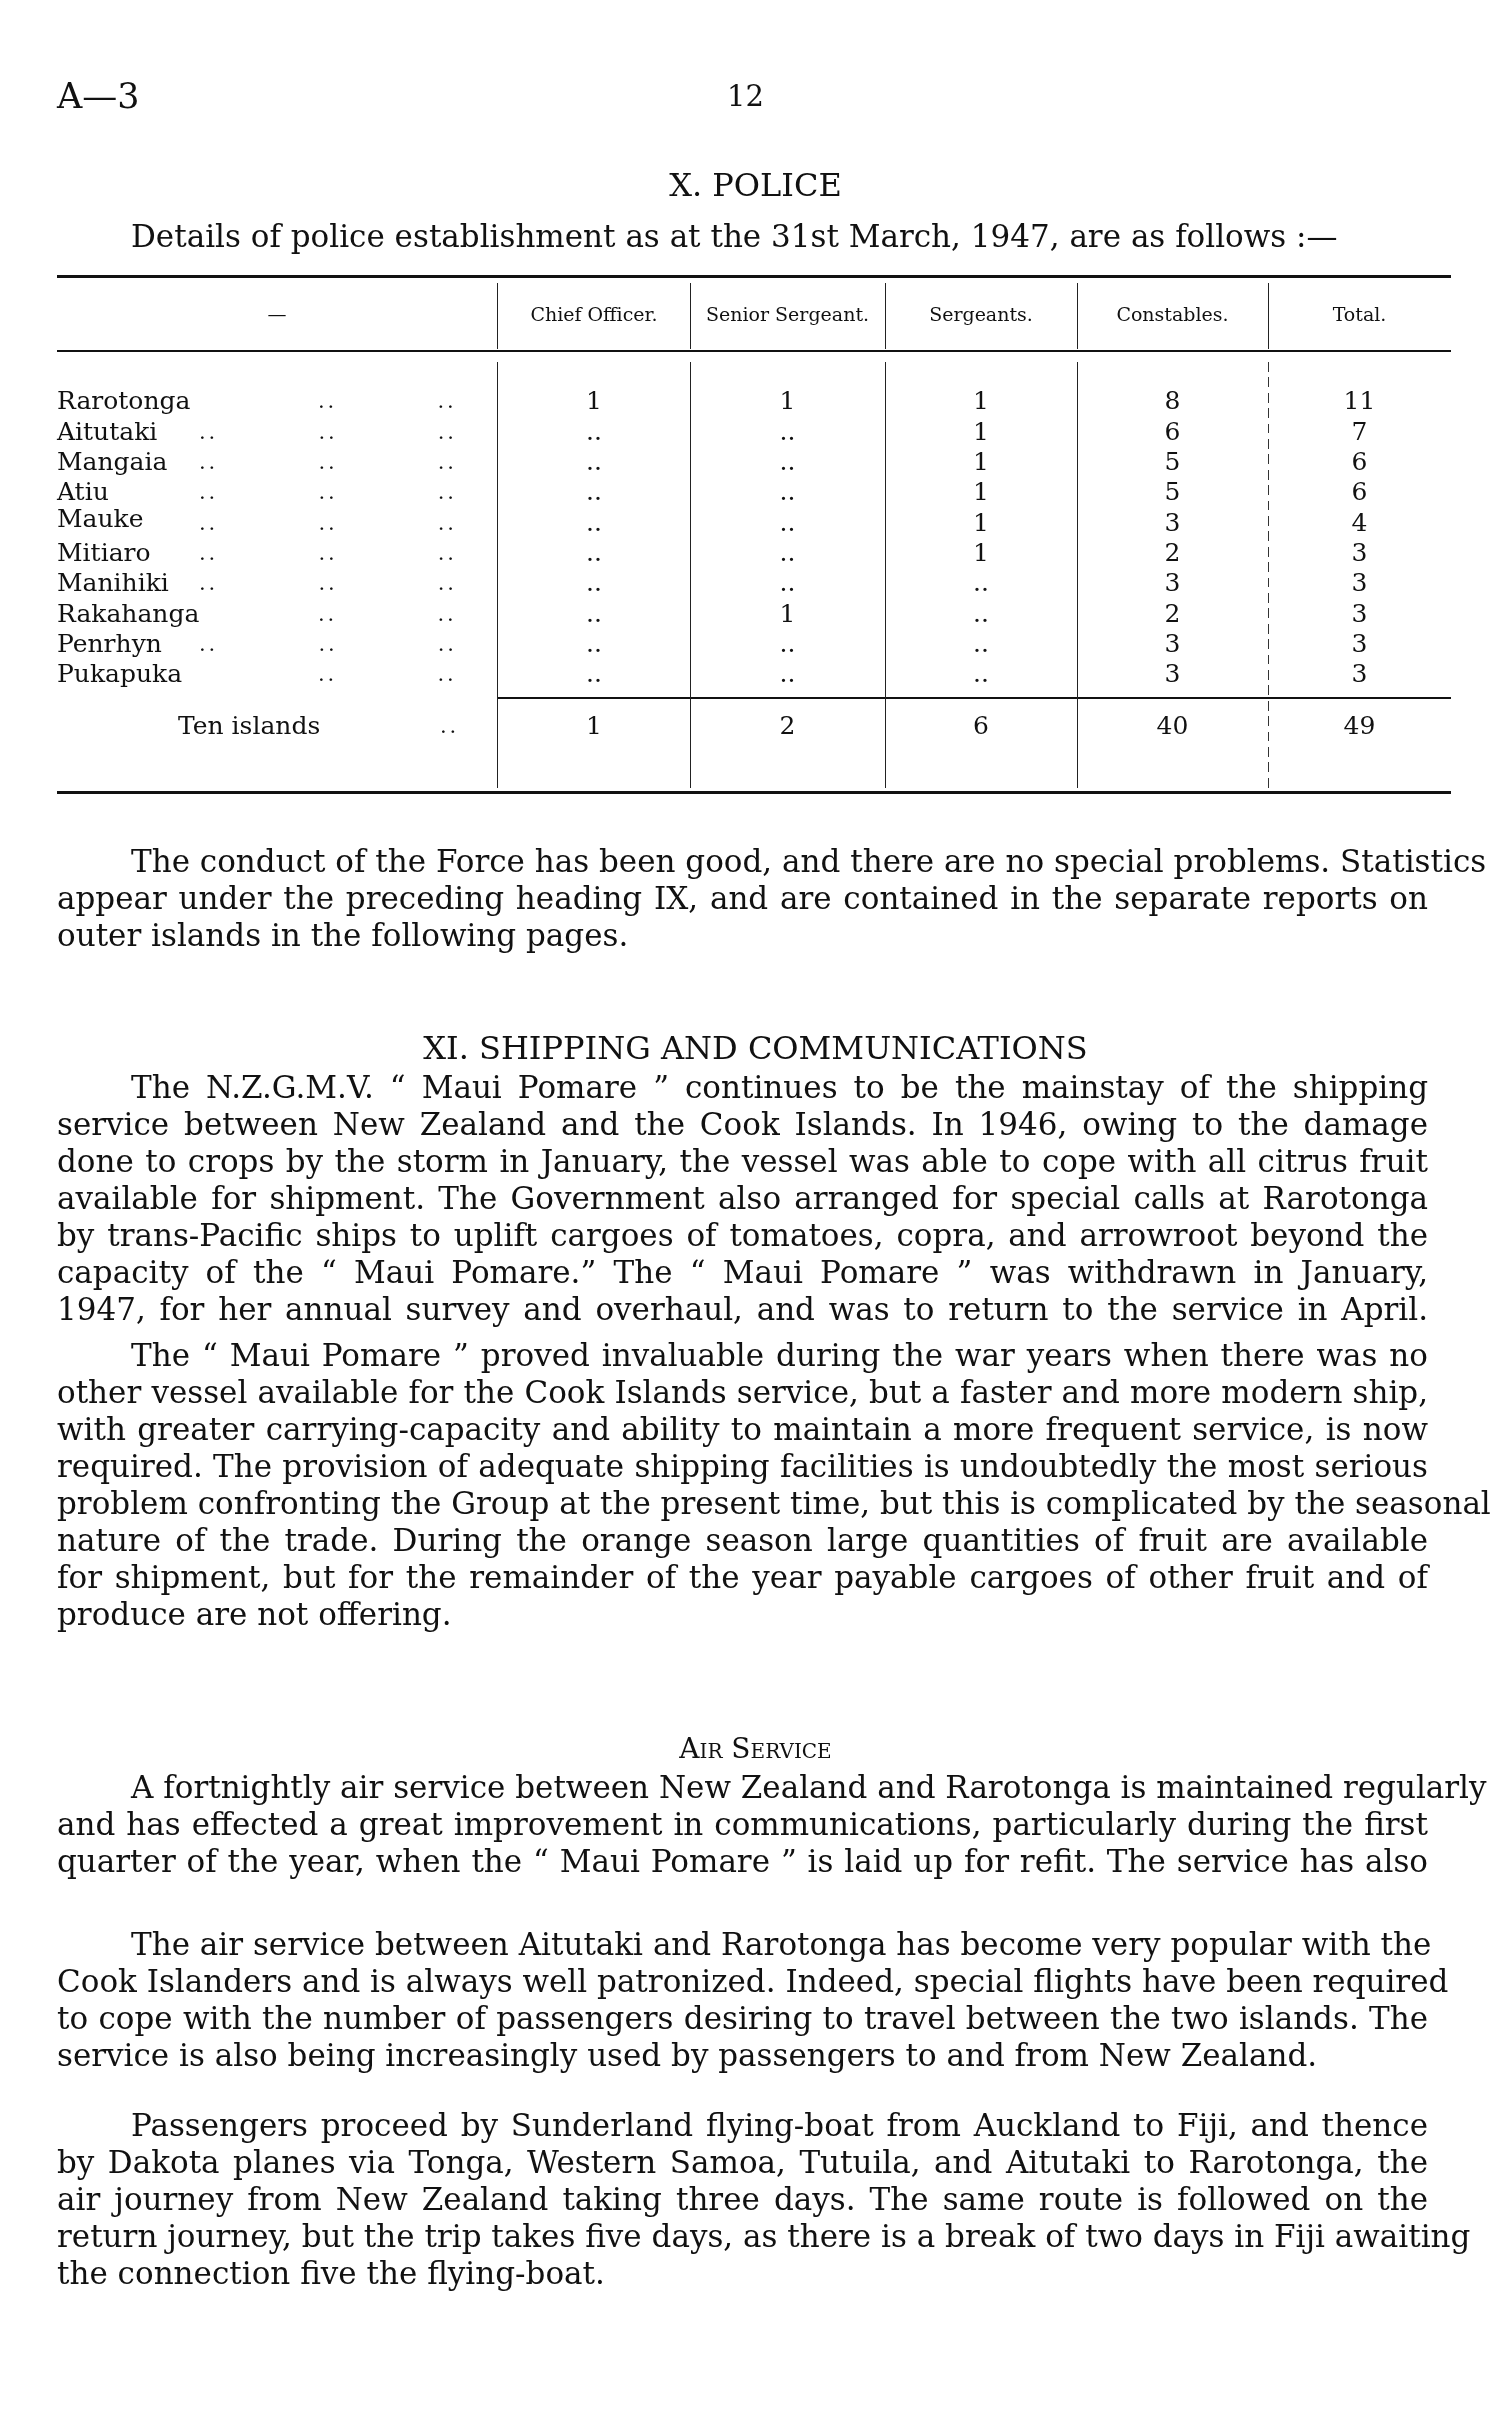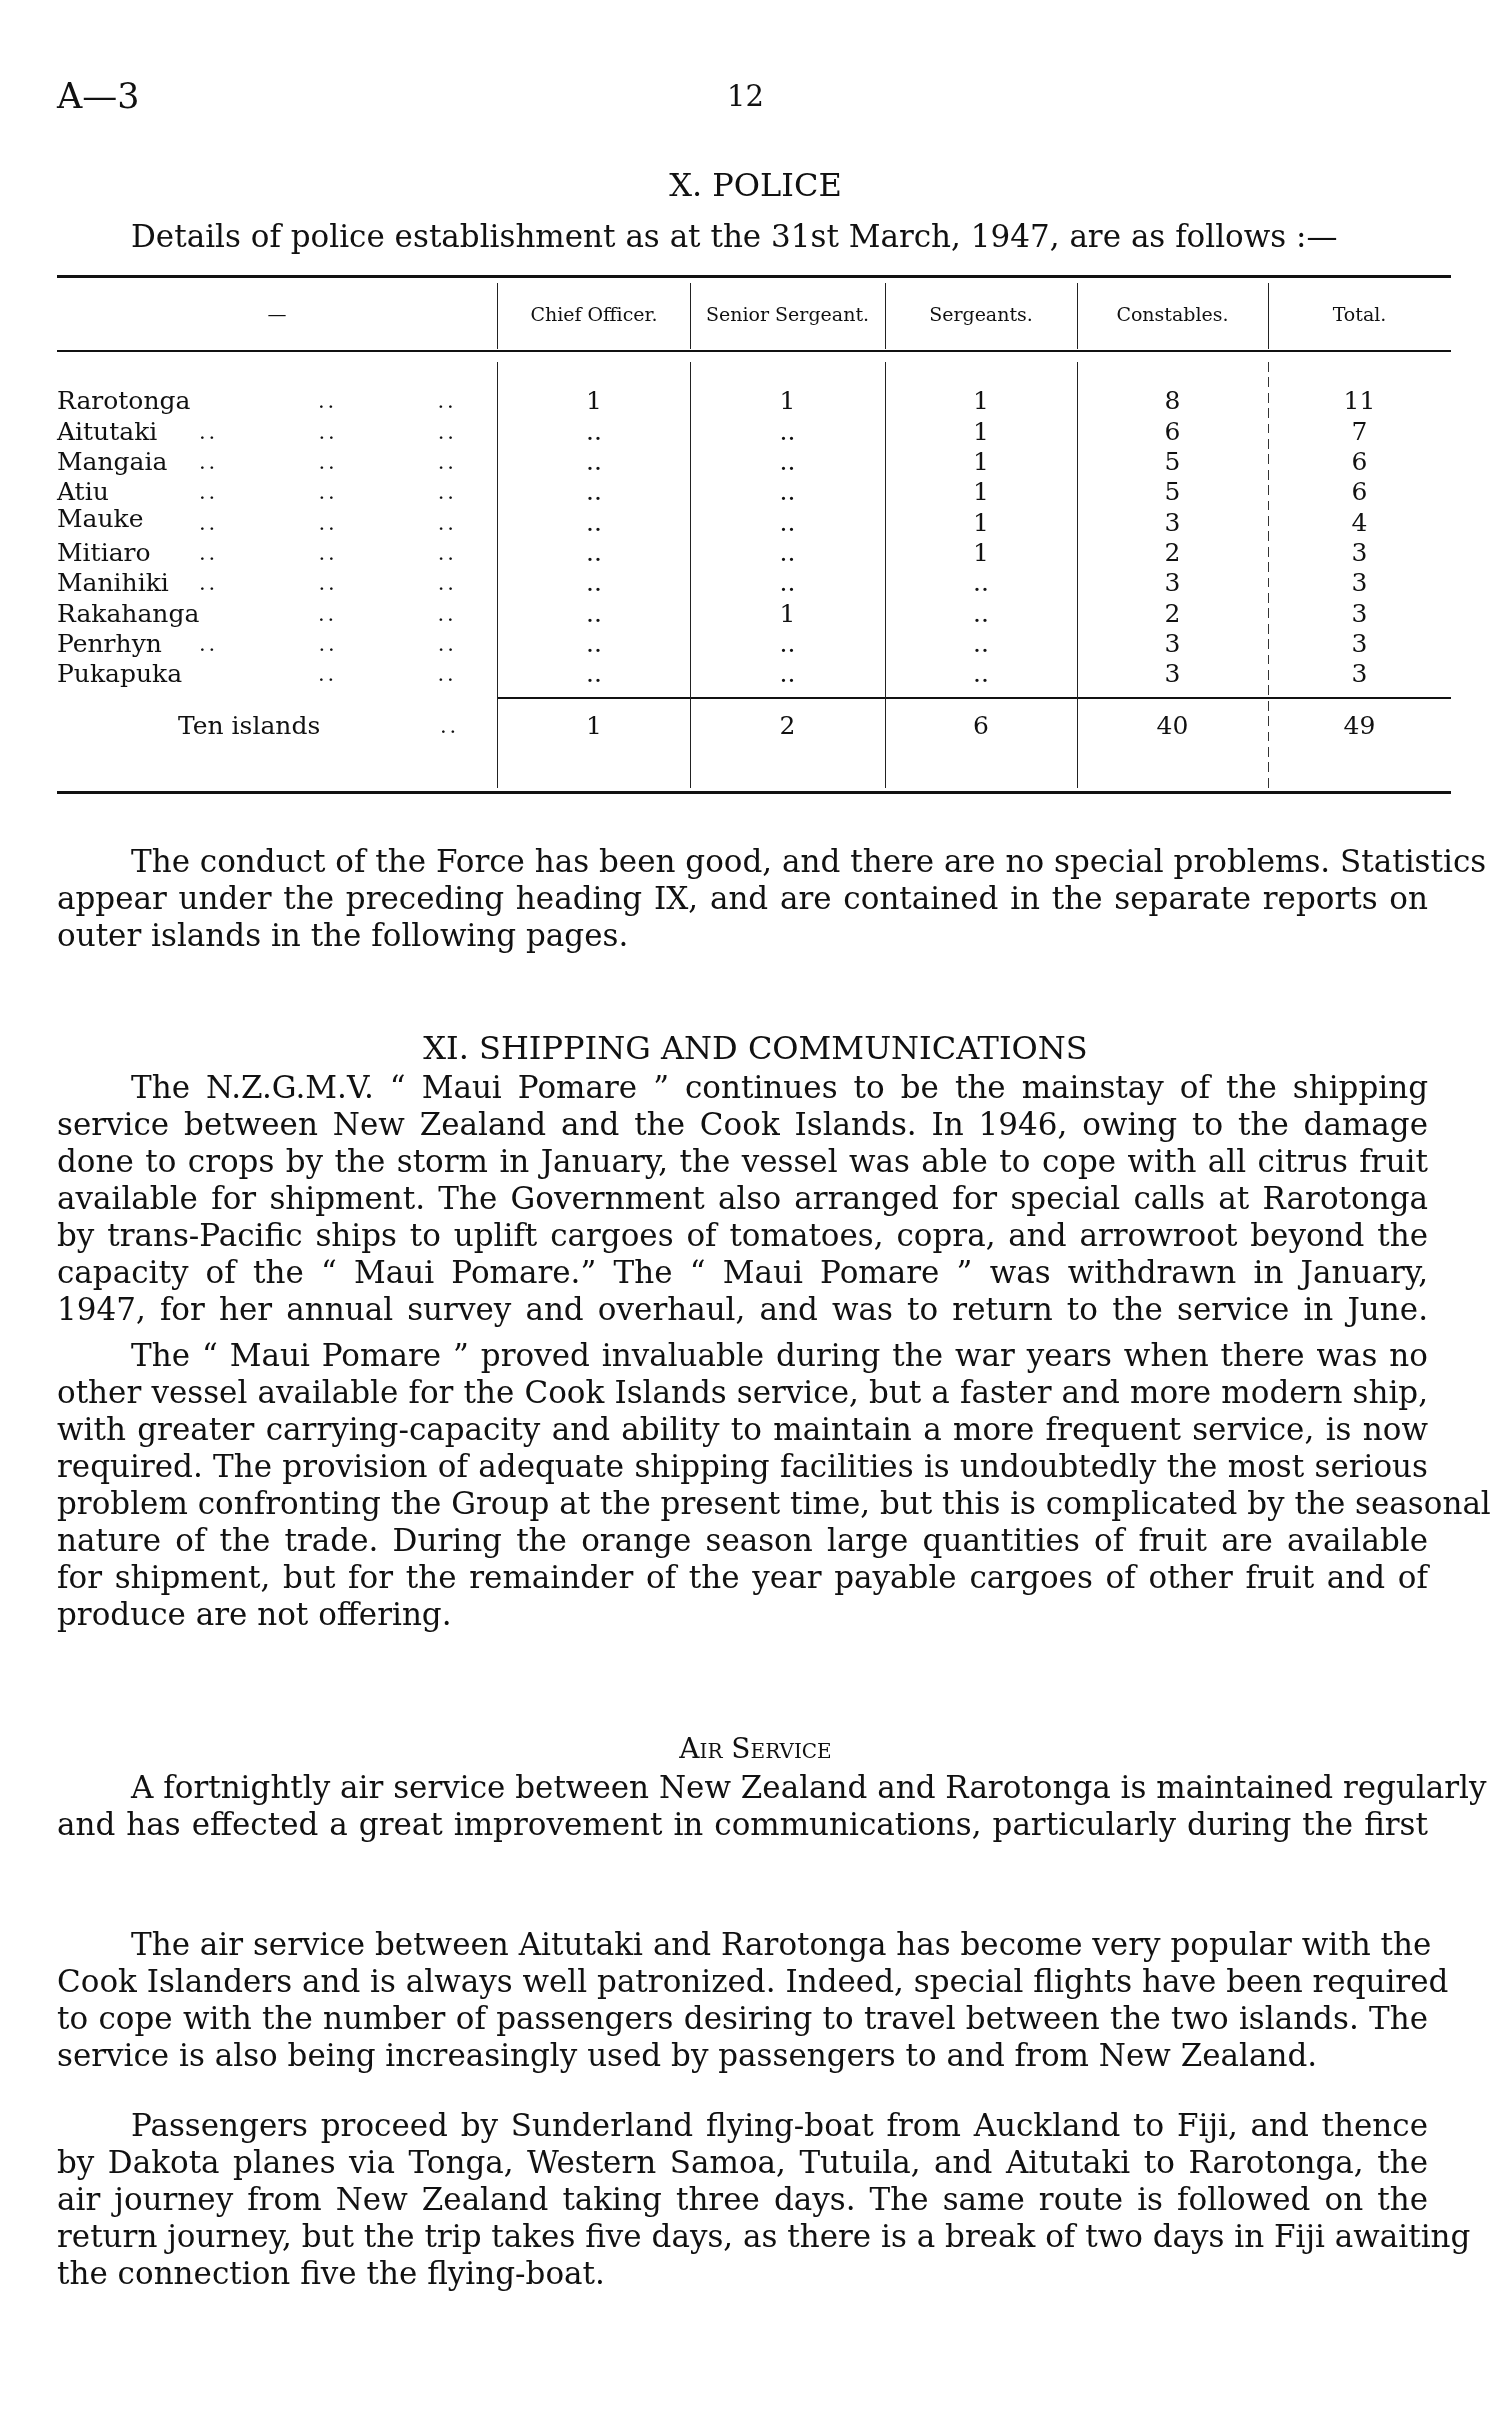--- a/index.html
+++ b/index.html
@@ -167,39 +167,40 @@
 
 <div class="abs h1" style="top:1029px;">XI. SHIPPING AND COMMUNICATIONS</div>
 
 <div class="para" style="top:1069px;">
   <span class="line indent">The N.Z.G.M.V. “ Maui Pomare ” continues to be the mainstay of the shipping</span>
   <span class="line">service between New Zealand and the Cook Islands.  In 1946, owing to the damage</span>
   <span class="line">done to crops by the storm in January, the vessel was able to cope with all citrus fruit</span>
   <span class="line">available for shipment.  The Government also arranged for special calls at Rarotonga</span>
   <span class="line">by trans-Pacific ships to uplift cargoes of tomatoes, copra, and arrowroot beyond the</span>
   <span class="line">capacity of the “ Maui Pomare.”  The “ Maui Pomare ” was withdrawn in January,</span>
-  <span class="line">1947, for her annual survey and overhaul, and was to return to the service in June.</span>
+  <span class="line">1947, for her annual survey and overhaul, and was to return to the service in April.</span>
 </div>
 
 <div class="para" style="top:1337px;">
   <span class="line indent">The “ Maui Pomare ” proved invaluable during the war years when there was no</span>
   <span class="line">other vessel available for the Cook Islands service, but a faster and more modern ship,</span>
   <span class="line">with greater carrying-capacity and ability to maintain a more frequent service, is now</span>
   <span class="line">required.  The provision of adequate shipping facilities is undoubtedly the most serious</span>
   <span class="line">problem confronting the Group at the present time, but this is complicated by the seasonal</span>
   <span class="line">nature of the trade.  During the orange season large quantities of fruit are available</span>
   <span class="line">for shipment, but for the remainder of the year payable cargoes of other fruit and of</span>
   <span class="line last">produce are not offering.</span>
 </div>
 
 <div class="abs h1 smallcaps" style="top:1729px; font-size:28px;">Air Service</div>
 
 <div class="para" style="top:1769px;">
   <span class="line indent">A fortnightly air service between New Zealand and Rarotonga is maintained regularly</span>
   <span class="line">and has effected a great improvement in communications, particularly during the first</span>
+  <span class="line">quarter of the year, when the “ Maui Pomare ” is laid up for refit.  The service has also</span>
 </div>
 
 <div class="para" style="top:1926px;">
   <span class="line indent">The air service between Aitutaki and Rarotonga has become very popular with the</span>
   <span class="line">Cook Islanders and is always well patronized.  Indeed, special flights have been required</span>
   <span class="line">to cope with the number of passengers desiring to travel between the two islands.  The</span>
   <span class="line last">service is also being increasingly used by passengers to and from New Zealand.</span>
 </div>
 
 <div class="para" style="top:2107px;">

